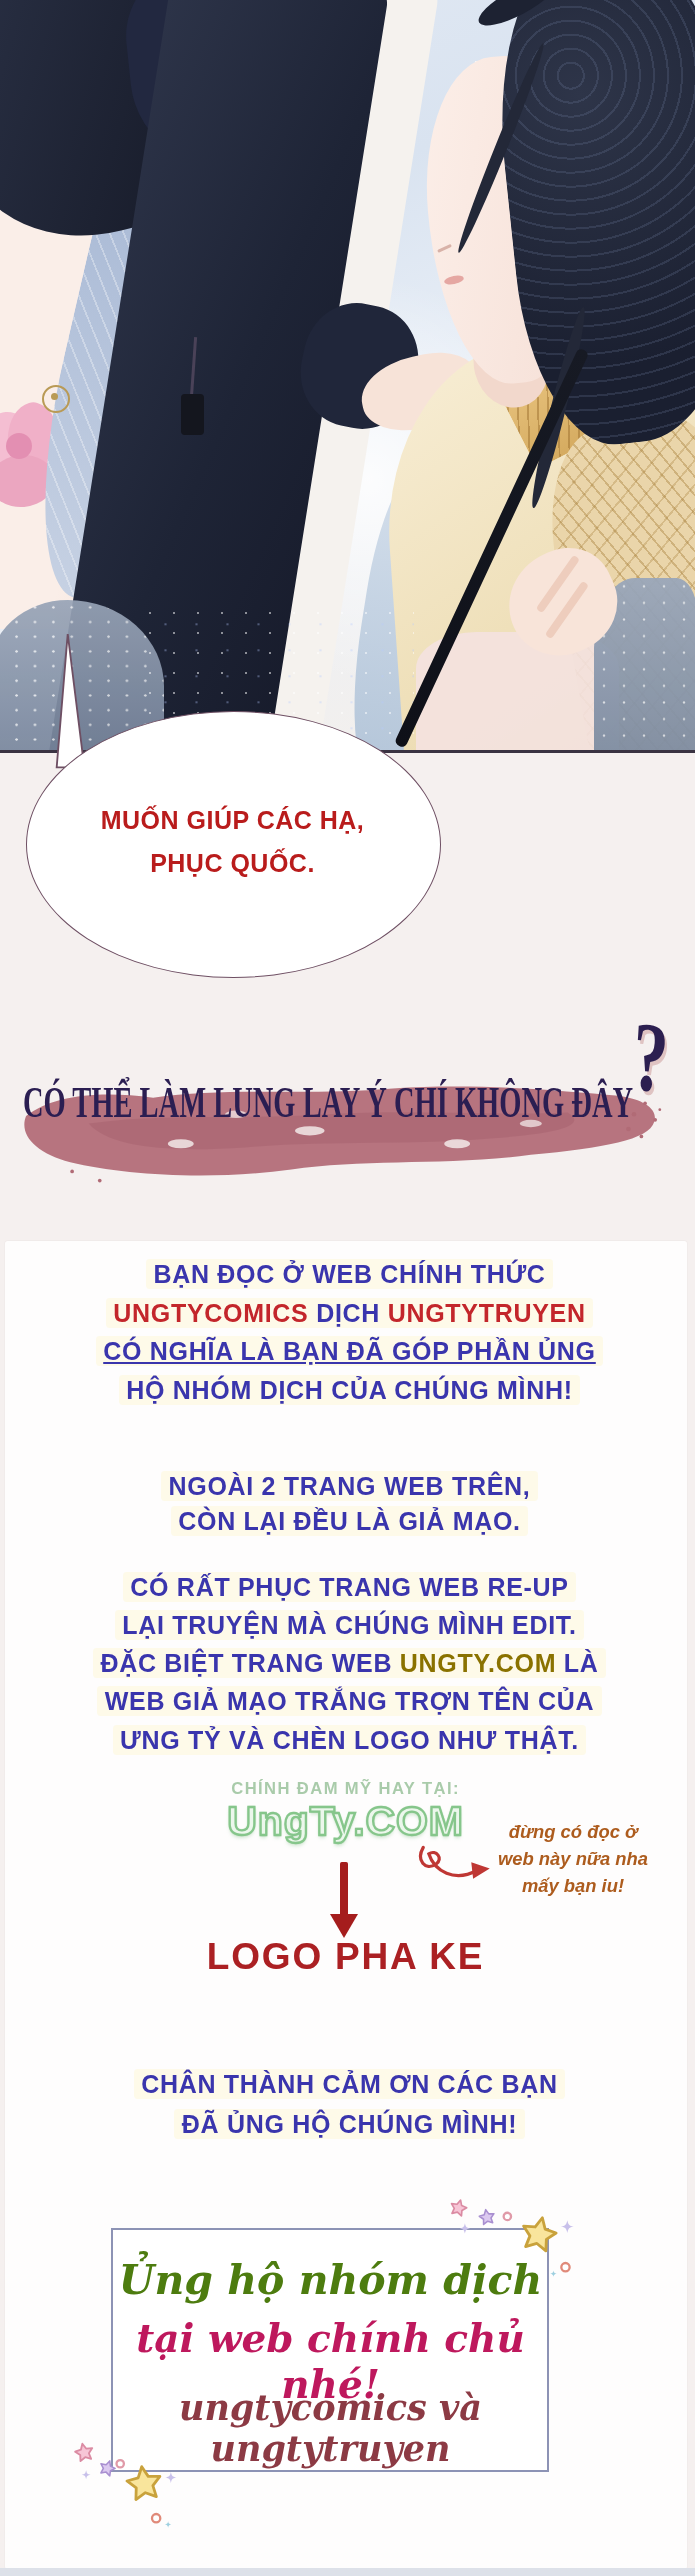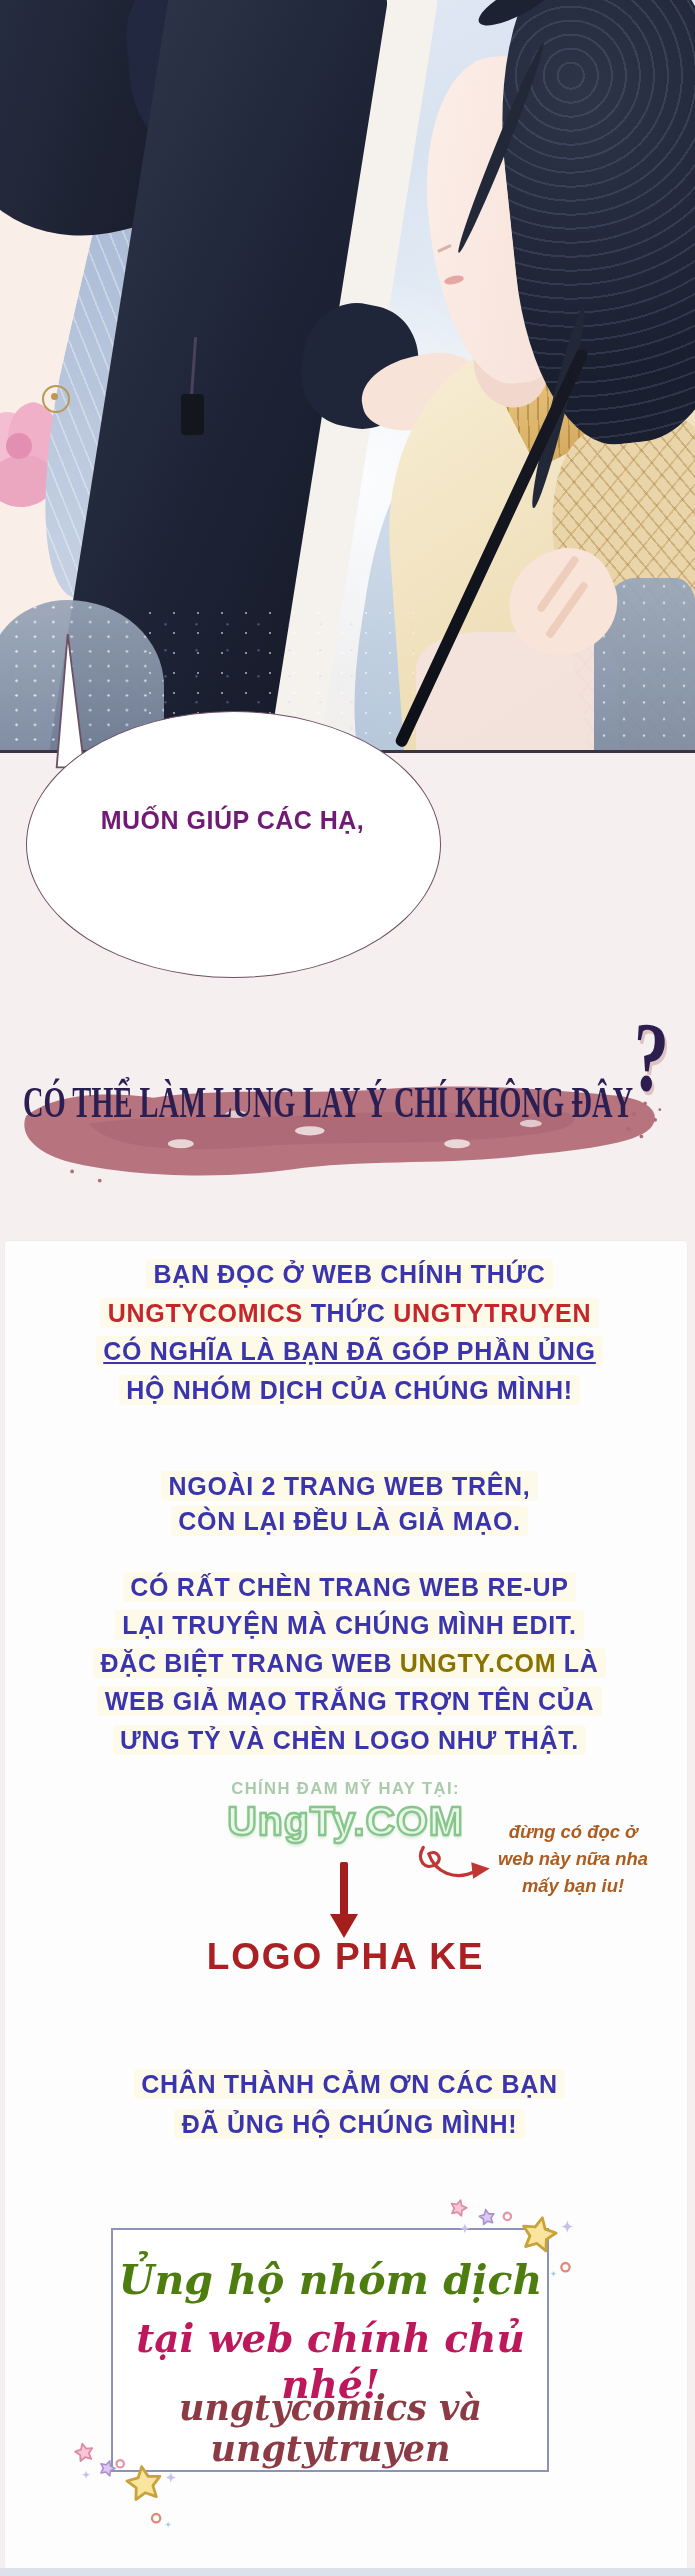--- a/index.html
+++ b/index.html
@@ -88,21 +88,21 @@
   #il-handR{left:508px;top:551px;width:109px;height:103px;background:#f8e4d9;border-radius:55% 45% 50% 50%;transform:rotate(-25deg);}
   #il-fing1{left:525px;top:580px;width:66px;height:8.3px;background:#eecdbd;border-radius:5.5px;transform:rotate(-55deg);}
   #il-fing2{left:534px;top:606px;width:66px;height:8.3px;background:#eecdbd;border-radius:5.5px;transform:rotate(-55deg);}
   #il-bottomline{left:0;top:750px;width:695px;height:3.7px;background:#3a3342;}
 
   
   #bubble-tail{left:53px;top:634px;z-index:4;}
   #speech-bubble{left:26px;top:711px;width:413px;height:265px;background:#fff;
     border:1.8px solid #6e4f63;border-radius:50%;z-index:5;}
   #bubble-text{left:26px;top:799px;width:413px;text-align:center;z-index:6;
-    font-weight:bold;font-size:25px;line-height:43px;letter-spacing:0.5px;color:#701a75;}
+    font-weight:bold;font-size:25px;line-height:43px;letter-spacing:0.5px;color:#b91c1c;}
 
   
   #brush-svg{left:14.7px;top:1059px;z-index:1;}
   #main-title{left:0;top:1076px;width:656px;text-align:center;z-index:2;white-space:nowrap;
     font-family:"Liberation Serif",serif;font-weight:bold;font-size:30px;color:#2b1e52;
     transform:scale(.95,1.5);transform-origin:50% 0;}
   #title-qmark{left:634px;top:1002px;z-index:2;font-family:"Liberation Serif",serif;font-weight:bold;
     font-size:79px;color:#2c1f50;transform:scale(.9,1.25) rotate(5deg);transform-origin:50% 0;
     text-shadow:2.8px 2.8px 0 rgba(160,60,60,.25);}
 
@@ -201,20 +201,21 @@
   <div id="il-fing2"></div>
   <div id="il-bottomline"></div>
 </div>
 
 <svg id="bubble-tail" class="abs" width="46" height="138" viewBox="0 0 50 150">
   <polygon points="16,0 34,145 4,145" fill="#ffffff" stroke="#6e4f63" stroke-width="2"></polygon>
 </svg>
 <div id="speech-bubble" class="abs"></div>
 <div id="bubble-text" class="abs">
   <div>MUỐN GIÚP CÁC HẠ,</div>
+  <div>PHỤC QUỐC.</div>
 </div>
 
 <svg id="brush-svg" class="abs" width="654" height="152" viewBox="0 0 710 165">
   <path d="M 12 62 C 40 40 90 34 150 42 C 230 30 320 40 410 32 C 500 26 590 34 655 40
            C 685 44 698 56 694 68 C 688 88 640 96 560 104 C 470 116 380 108 300 120
            C 210 132 120 126 60 112 C 22 102 4 82 12 62 Z" fill="#b16b76" fill-opacity=".93"></path>
   <path d="M 80 70 C 160 58 260 66 340 60 C 430 54 520 62 600 58 C 620 70 600 80 520 86
            C 430 94 340 88 250 96 C 160 102 100 94 80 70 Z" fill="#a55f6d" fill-opacity=".45"></path>
   <ellipse cx="180" cy="92" rx="14" ry="5" fill="#f6f1f0" fill-opacity=".8"></ellipse>
   <ellipse cx="320" cy="78" rx="16" ry="5" fill="#f6f1f0" fill-opacity=".8"></ellipse>
@@ -230,26 +231,26 @@
   <circle cx="680" cy="84" r="2" fill="#b16b76"></circle>
     <circle cx="62" cy="122" r="2" fill="#b16b76"></circle>
   <circle cx="92" cy="132" r="2" fill="#b16b76"></circle>
 </svg>
 <div id="main-title" class="abs">CÓ THỂ LÀM LUNG LAY Ý CHÍ KHÔNG ĐÂY</div>
 <div id="title-qmark" class="abs">?</div>
 
 <div id="panel" class="abs"></div>
 
 <div id="a1" class="aline"><span class="hl">BẠN ĐỌC Ở WEB CHÍNH THỨC</span></div>
-<div id="a2" class="aline"><span class="hl"><span class="red">UNGTYCOMICS</span><span> THỨC </span><span class="red">UNGTYTRUYEN</span></span></div>
+<div id="a2" class="aline"><span class="hl"><span class="red">UNGTYCOMICS</span><span> DỊCH </span><span class="red">UNGTYTRUYEN</span></span></div>
 <div id="a3" class="aline"><span class="hl">CÓ NGHĨA LÀ BẠN ĐÃ GÓP PHẦN ỦNG</span></div>
 <div id="a4" class="aline"><span class="hl">HỘ NHÓM DỊCH CỦA CHÚNG MÌNH!</span></div>
 <div id="a5" class="aline"><span class="hl">NGOÀI 2 TRANG WEB TRÊN,</span></div>
 <div id="a6" class="aline"><span class="hl">CÒN LẠI ĐỀU LÀ GIẢ MẠO.</span></div>
-<div id="a7" class="aline"><span class="hl">CÓ RẤT CHÈN TRANG WEB RE-UP</span></div>
+<div id="a7" class="aline"><span class="hl">CÓ RẤT PHỤC TRANG WEB RE-UP</span></div>
 <div id="a8" class="aline"><span class="hl">LẠI TRUYỆN MÀ CHÚNG MÌNH EDIT.</span></div>
 <div id="a9" class="aline"><span class="hl"><span>ĐẶC BIỆT TRANG WEB </span><span class="olive">UNGTY.COM</span><span> LÀ</span></span></div>
 <div id="a10" class="aline"><span class="hl">WEB GIẢ MẠO TRẮNG TRỢN TÊN CỦA</span></div>
 <div id="a11" class="aline"><span class="hl">ƯNG TỶ VÀ CHÈN LOGO NHƯ THẬT.</span></div>
 
 <div id="logo-tagline" class="abs">CHÍNH ĐAM MỸ HAY TẠI:</div>
 <div id="fake-logo" class="abs">UngTy.COM</div>
 <div id="down-arrow-shaft" class="abs"></div>
 <div id="down-arrow-head" class="abs"></div>
 <div id="logo-caption" class="abs">LOGO PHA KE</div>

